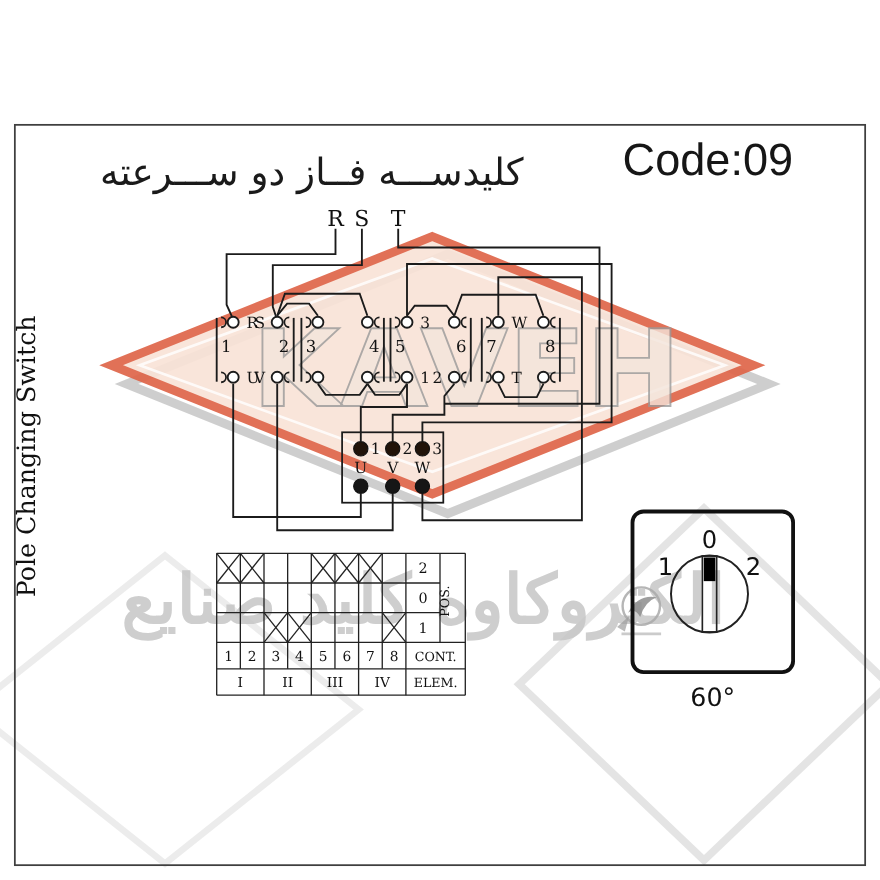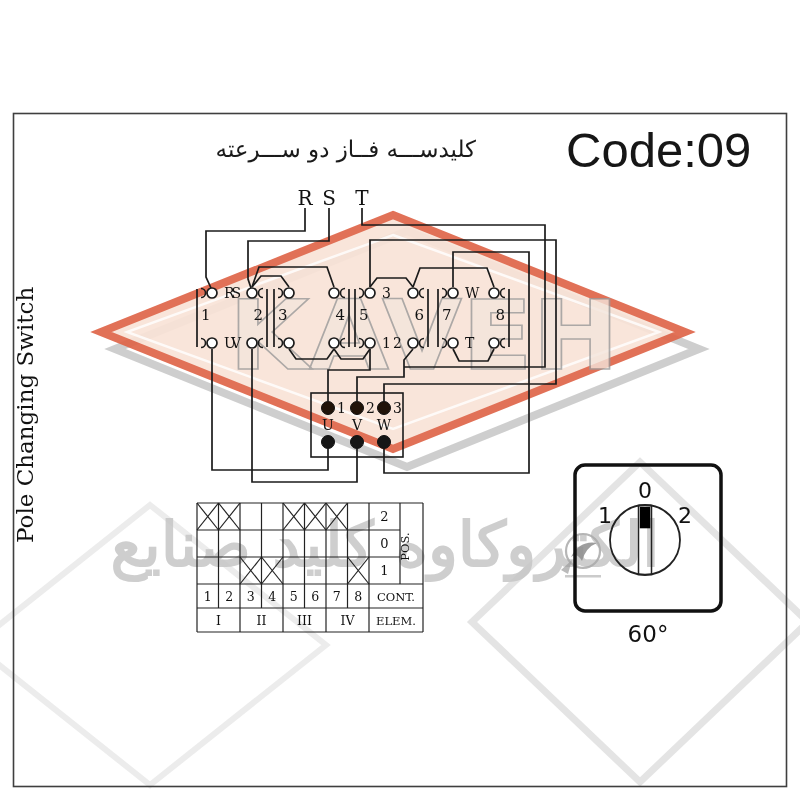--- a/index.html
+++ b/index.html
@@ -2,24 +2,24 @@
 <html><head>
 <meta charset="utf-8">
 <style>
   html,body{margin:0;padding:0;background:#fff;}
   #page{position:relative;width:800px;height:800px;background:#ffffff;overflow:hidden;
         font-family:"DejaVu Sans","Liberation Sans",sans-serif;}
   #scene{position:absolute;left:0;top:0;}
   .overlay{position:absolute;}
   #logo-block{left:612px;top:16px;width:180px;height:78px;}
   #code-label{left:566px;top:122px;font-family:"Liberation Sans","DejaVu Sans",sans-serif;
-              font-size:49px;color:#161616;letter-spacing:0px;}
+              font-size:41px;color:#161616;letter-spacing:0px;}
   #title-fa{left:296px;top:136px;width:180px;direction:rtl;white-space:nowrap;
             font-family:"DejaVu Serif","Liberation Serif",serif;
-            font-size:23px;color:#1a1a1a;}
+            font-size:34px;color:#1a1a1a;}
   #side-label{left:12px;top:278px;height:274px;writing-mode:vertical-rl;transform:rotate(180deg);
               font-family:"DejaVu Serif","Liberation Serif",serif;font-size:23px;color:#111;
               text-align:center;width:46px;}
   #rotary-block{left:571px;top:461px;width:153px;height:190px;}
   svg text{user-select:none;}
 </style>
 </head>
 <body>
 
 <div id="page">

